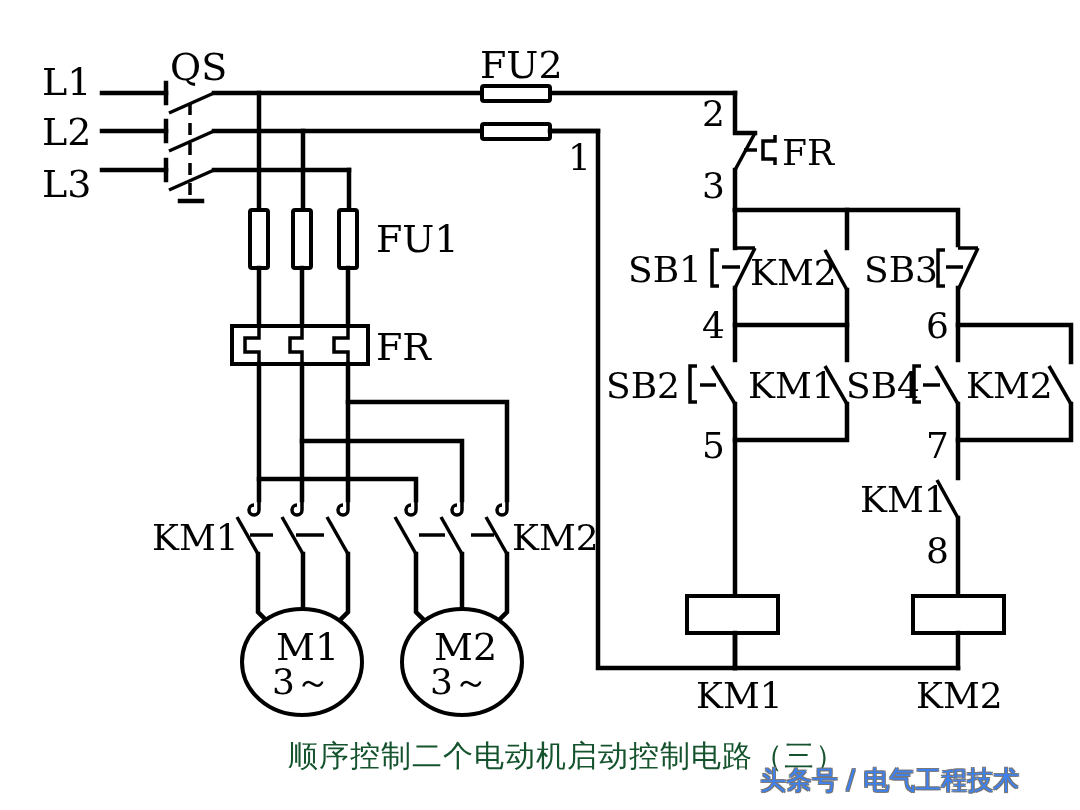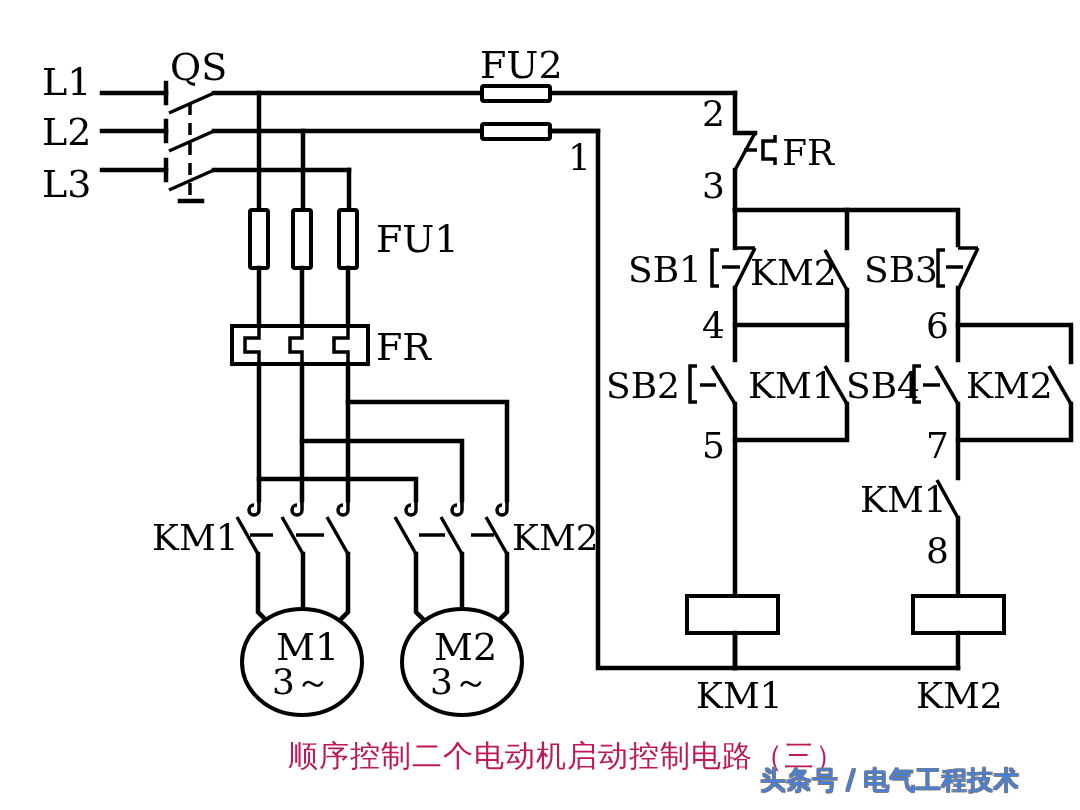--- a/index.html
+++ b/index.html
@@ -208,14 +208,14 @@
 
   <rect class="box" x="687" y="596" width="91" height="37"></rect>
   <line class="w" x1="735" y1="633" x2="735" y2="668"></line>
   <text class="lbl-sm" x="696" y="708">KM1</text>
 
   <rect class="box" x="913" y="596" width="91" height="37"></rect>
   <line class="w" x1="958" y1="633" x2="958" y2="668"></line>
   <text class="lbl-sm" x="916" y="708">KM2</text>
 </svg>
 
-<div class="caption" style="color: #be185d;">顺序控制二个电动机启动控制电路（三）</div>
+<div class="caption" style="color: #14532d;">顺序控制二个电动机启动控制电路（三）</div>
 <div class="watermark">头条号 / 电气工程技术</div>
 
 </body></html>

